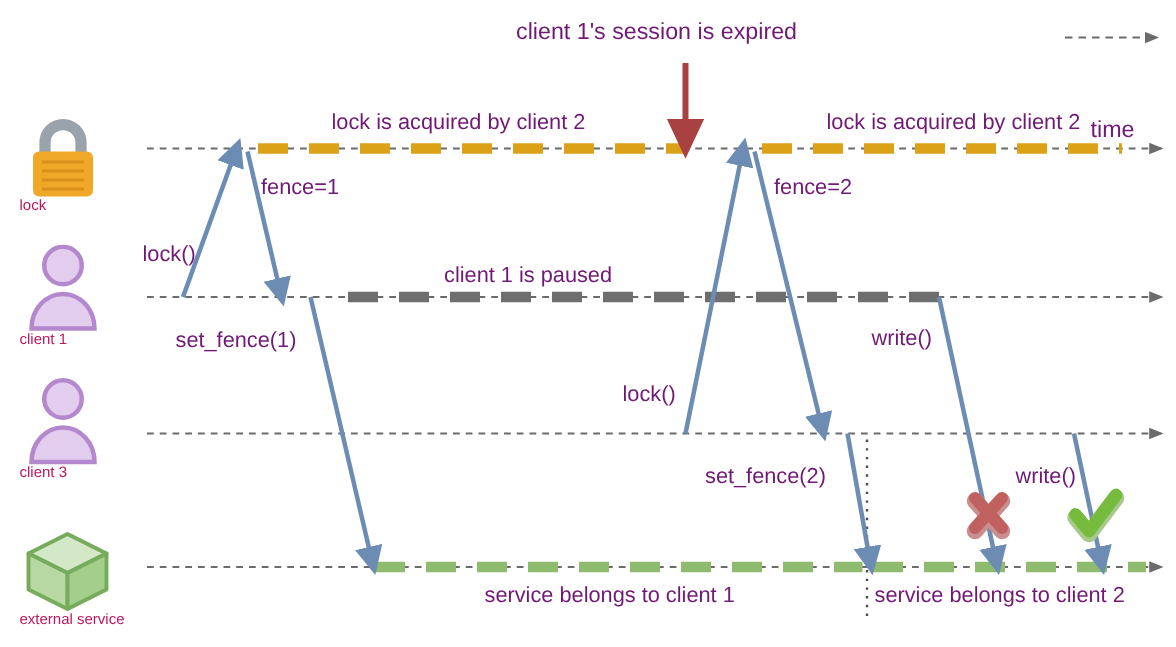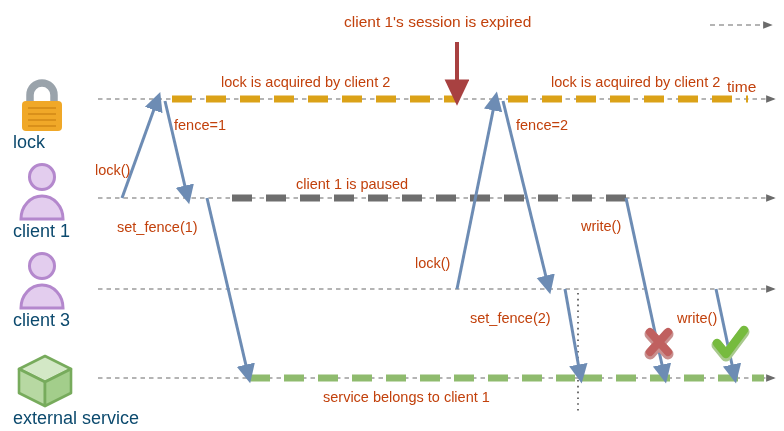--- a/index.html
+++ b/index.html
@@ -1,22 +1,22 @@
 <!DOCTYPE html>
 <html><head>
 <meta charset="utf-8">
 <style>
   html,body{margin:0;padding:0;background:#ffffff;}
   body{width:784px;height:431px;position:relative;overflow:hidden;
        font-family:"Liberation Sans","DejaVu Sans",sans-serif;color:#111;}
   #stage{position:absolute;left:0;top:0;width:784px;height:431px;}
   svg.layer{position:absolute;left:0;top:0;width:784px;height:431px;overflow:visible;}
-  .lbl{position:absolute;font-size:14.5px;line-height:1.1;color:#c2410c;white-space:nowrap;}
+  .lbl{position:absolute;font-size:14.5px;line-height:1.1;color:#701a75;white-space:nowrap;}
   .lbl.big{font-size:15.5px;}
-  .axis-name{position:absolute;font-size:18px;color:#0c4a6e;white-space:nowrap;}
+  .axis-name{position:absolute;font-size:10px;color:#be185d;white-space:nowrap;}
   .iconbox{position:absolute;}
 </style>
 </head>
 <body>
 
 <div id="stage">
 
   <div class="iconbox" style="left:14px;top:76px;">
     <svg width="56" height="58" viewBox="0 0 56 58">
       <path d="M16 26 V19 a12 12 0 0 1 24 0 V26" fill="none" stroke="#9aa3ab" stroke-width="7.5" stroke-linecap="round"></path>
@@ -107,20 +107,21 @@
     </g>
   </svg>
 
   <div class="lbl big" style="left:344px;top:13px;">client 1's session is expired</div>
   <div class="lbl big" style="left:727px;top:34px;margin-top:44px;">time</div>
 
   <div class="lbl" style="left:221px;top:75px;">lock is acquired by client 2</div>
   <div class="lbl" style="left:551px;top:75px;">lock is acquired by client 2</div>
   <div class="lbl" style="left:296px;top:177px;">client 1 is paused</div>
   <div class="lbl" style="left:311px;top:390px;margin-left:12px;">service belongs to client 1</div>
+  <div class="lbl" style="left:583px;top:390px;">service belongs to client 2</div>
 
   <div class="lbl" style="left:95px;top:163px;">lock()</div>
   <div class="lbl" style="left:174px;top:118px;">fence=1</div>
   <div class="lbl" style="left:117px;top:220px;">set_fence(1)</div>
   <div class="lbl" style="left:415px;top:256px;">lock()</div>
   <div class="lbl" style="left:516px;top:118px;">fence=2</div>
   <div class="lbl" style="left:470px;top:311px;">set_fence(2)</div>
   <div class="lbl" style="left:581px;top:219px;">write()</div>
   <div class="lbl" style="left:677px;top:311px;">write()</div>
 

